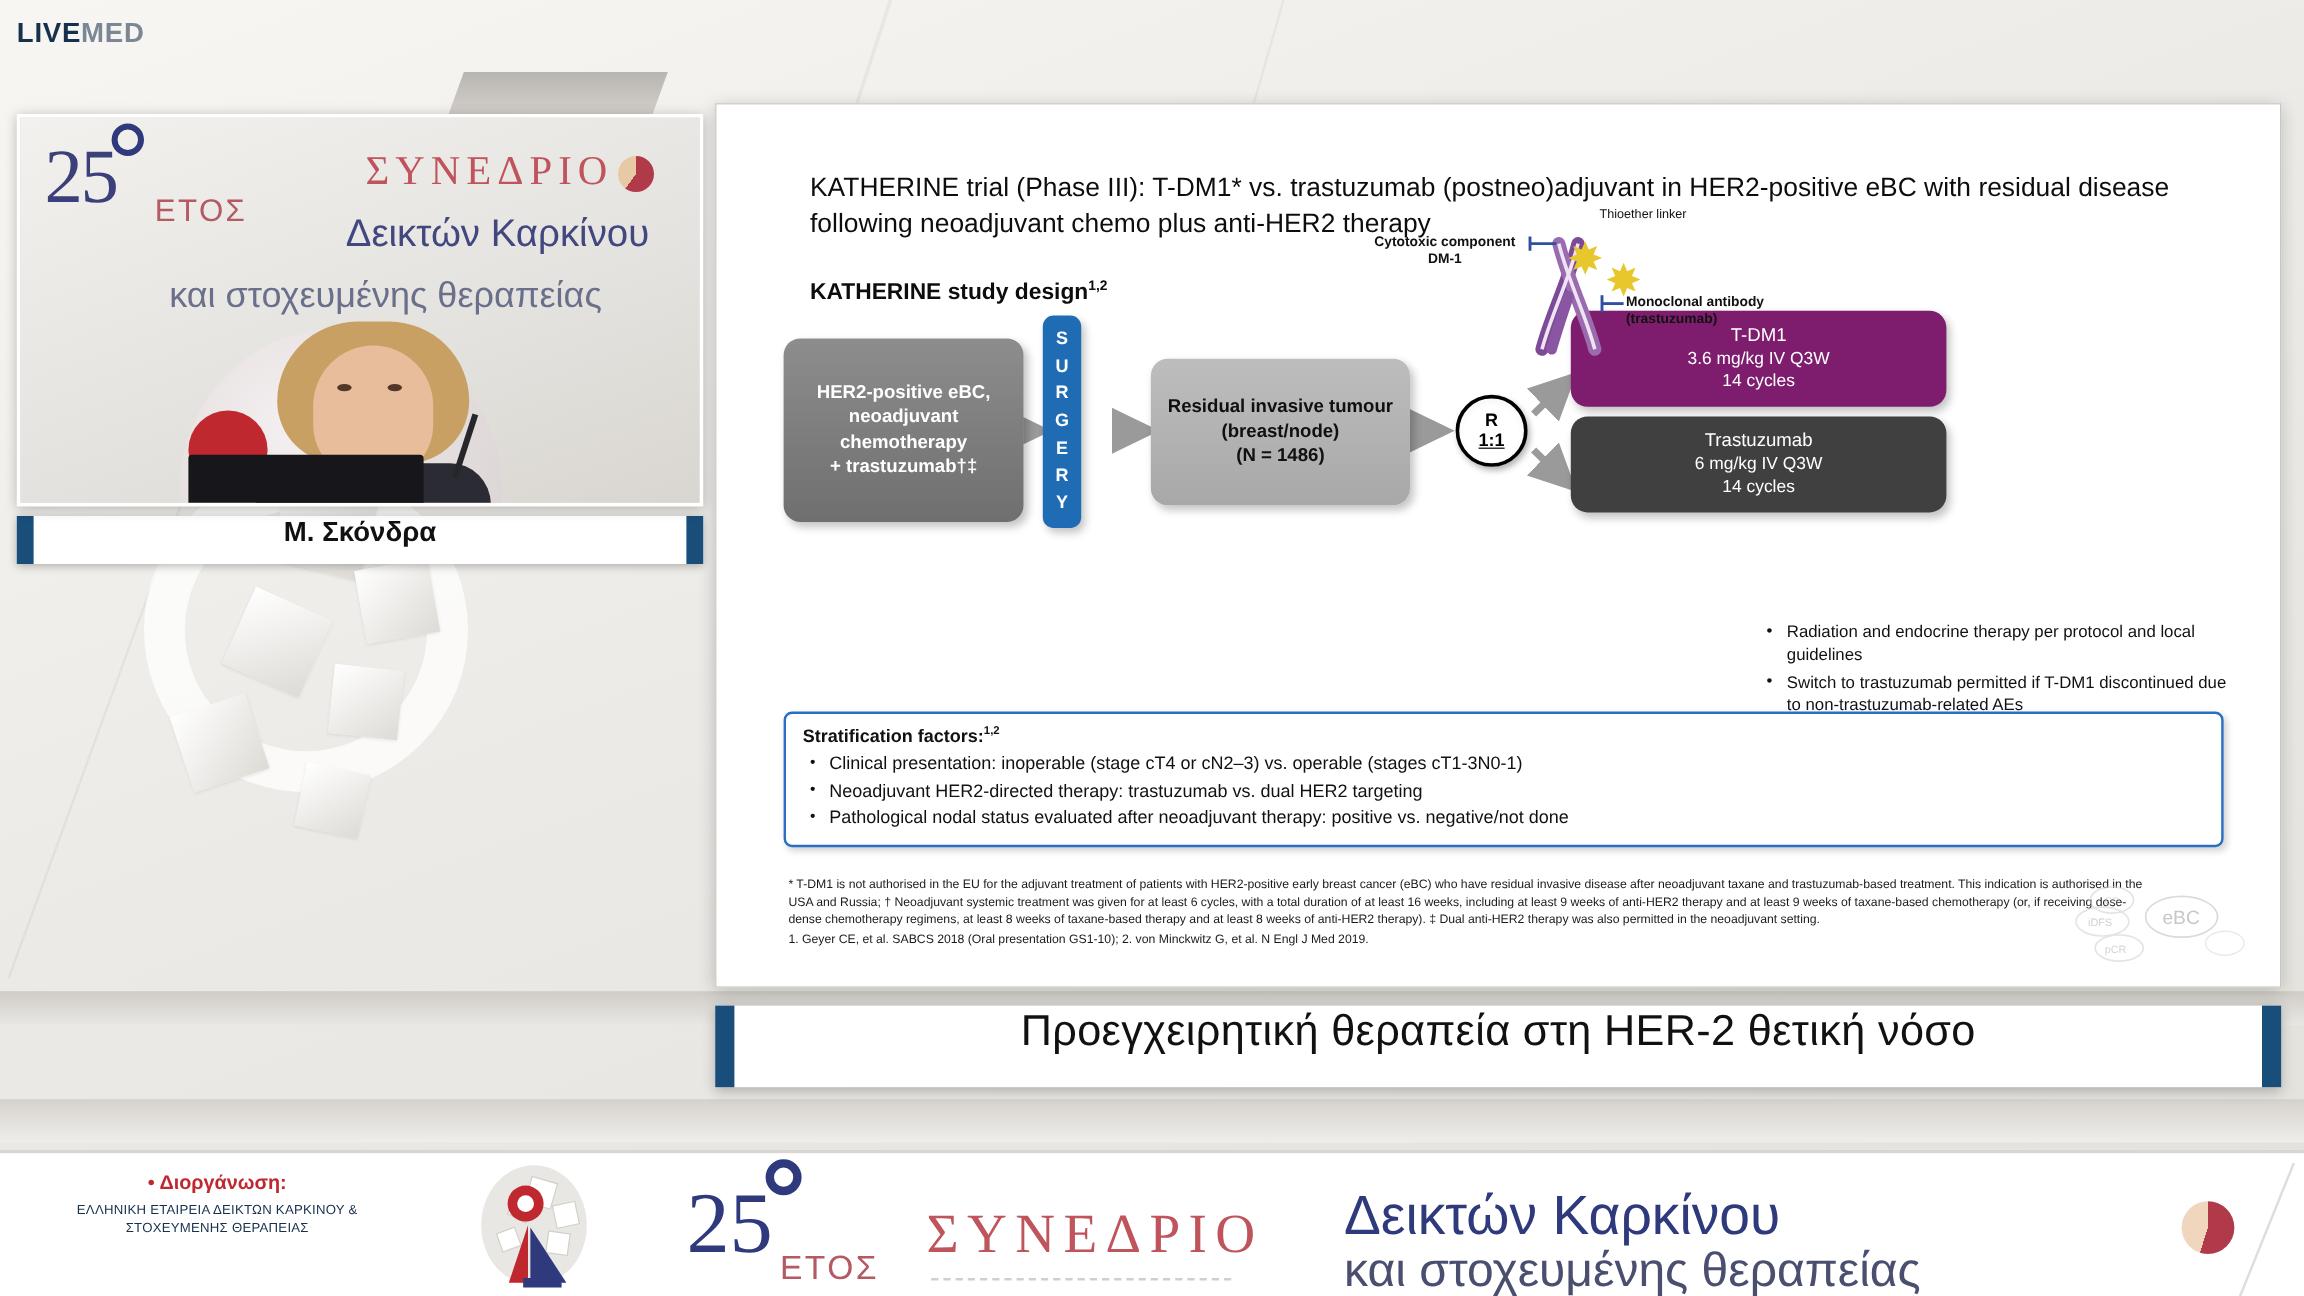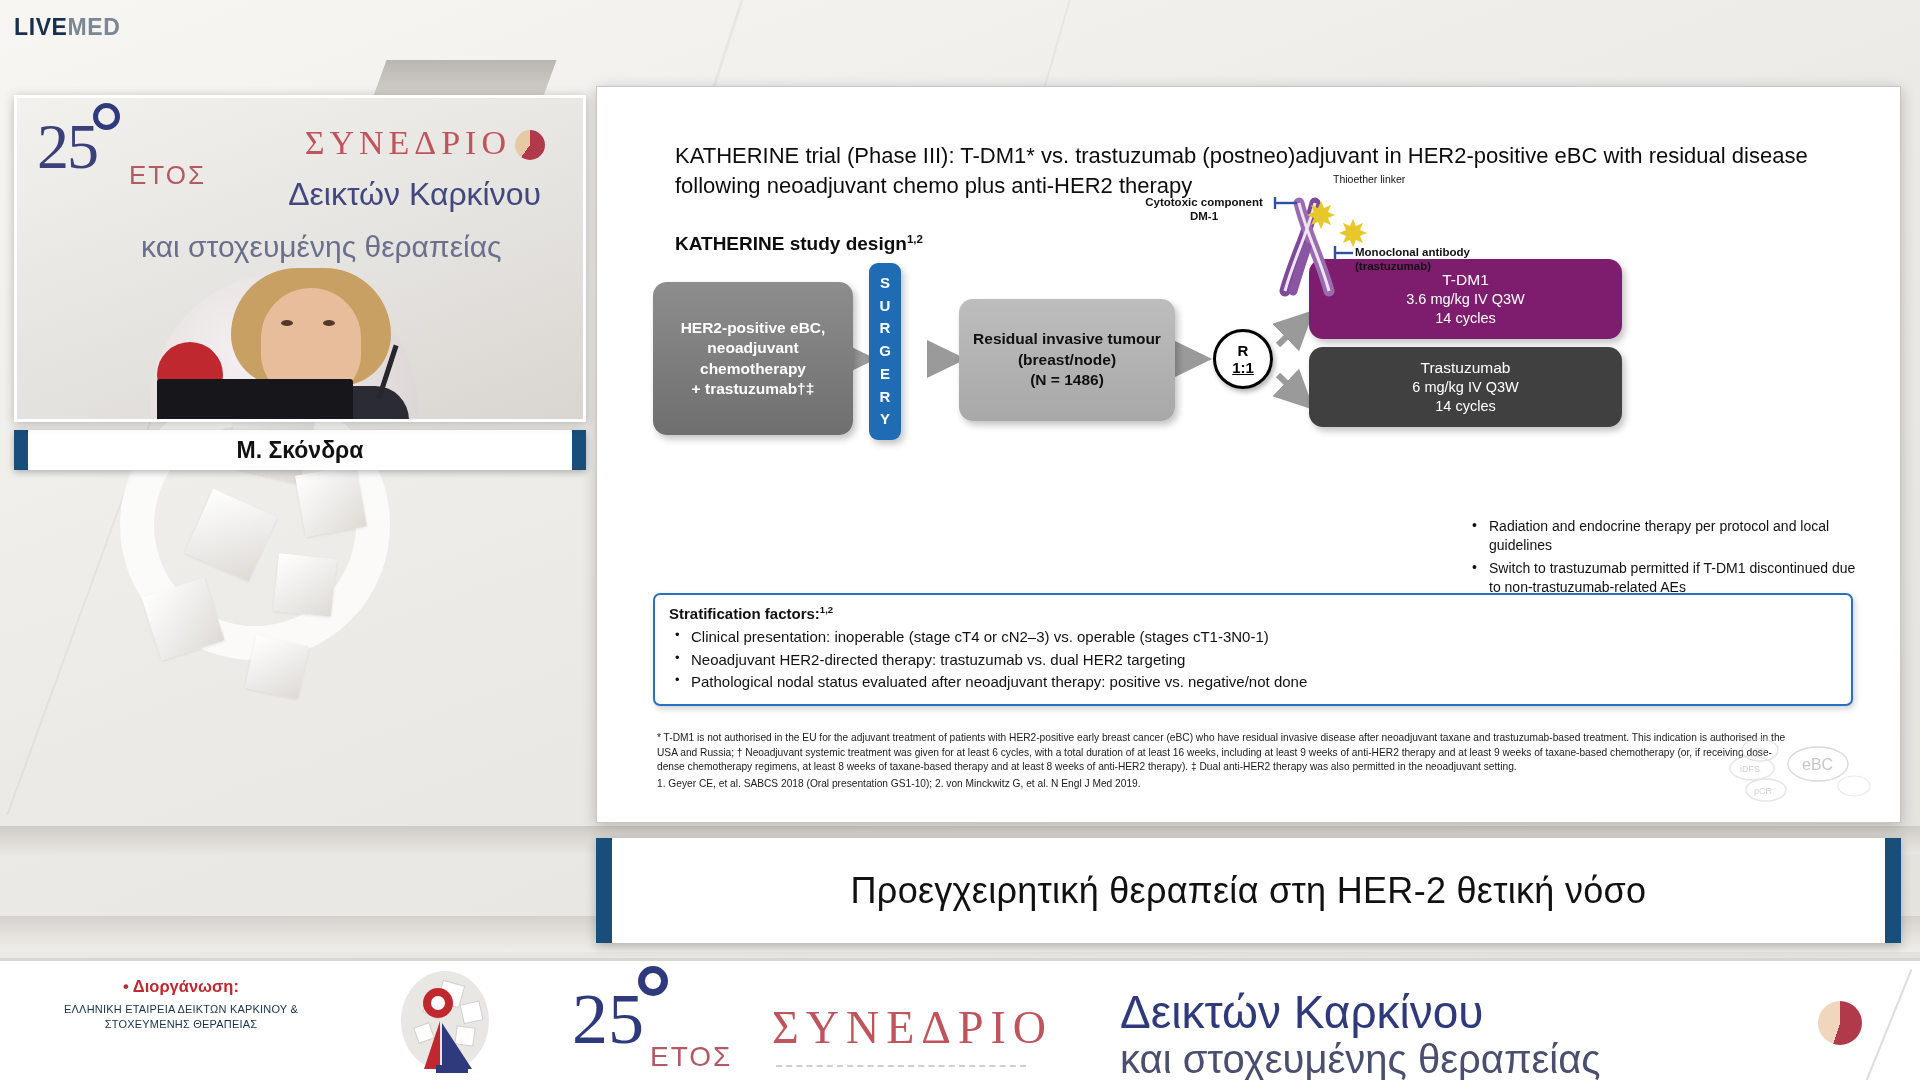--- a/index.html
+++ b/index.html
@@ -62,21 +62,21 @@
   .vf-person { position:absolute; left:214px; top:170px; width:160px; height:157px; }
   .vf-hair { position:absolute; left:0; top:0; width:160px; height:118px; border-radius:80px 80px 62px 62px; background:#c9a063; }
   .vf-face { position:absolute; left:30px; top:20px; width:100px; height:112px; border-radius:50px 50px 46px 46px; background:#e7bd9c; }
   .vf-eye { position:absolute; width:12px; height:6px; border-radius:50%; background:#53382a; top:52px; }
   .vf-body { position:absolute; left:-18px; top:118px; width:196px; height:48px; background:#2b2b33; border-radius:34px 34px 0 0; }
   .vf-laptop { position:absolute; left:140px; top:281px; width:196px; height:46px; background:#17171b; border-radius:3px; }
   .vf-mic { position:absolute; left:368px; top:246px; width:5px; height:56px; background:#26262b; transform: rotate(18deg); }
   .name-plate {
     margin-top: 8px; width: 572px; height: 40px;
     background:#ffffff; border-left: 14px solid #1a4e7a; border-right: 14px solid #1a4e7a;
-    display:flex; align-items:center; justify-content:center;
+    display:flex; align-items:flex-start; justify-content:center;
     box-shadow: 0 2px 7px rgba(0,0,0,.28);
   }
   .name-plate span { font-size: 23px; font-weight: 700; color:#111; }
 
   
   .slide-wrap {
     position:absolute; left: 596px; top: 86px; width: 1305px; height: 737px;
     background:#ffffff; border:1px solid #c9c6c1;
     box-shadow: 0 3px 14px rgba(0,0,0,.22); z-index: 25;
   }
@@ -143,23 +143,23 @@
   .foot {
     position:absolute; left: 656px; top: 730px; width: 1135px;
     font-size: 10.2px; color:#1a1a1a; line-height: 1.44;
   }
 
   
   .wmark { position:absolute; right: 28px; bottom: 18px; width: 150px; height: 72px; opacity:.55; }
 
   
   .caption-bar {
-    position:absolute; left: 596px; top: 838px; width: 1305px; height: 105px;
+    position:absolute; left: 596px; top: 838px; width: 1305px; height: 68px;
     background:#ffffff; border-left: 16px solid #1a4e7a; border-right: 16px solid #1a4e7a;
-    display:flex; align-items:center; justify-content:center;
+    display:flex; justify-content:center;
     box-shadow: 0 3px 10px rgba(0,0,0,.25); z-index: 26;
   }
   .caption-bar span { font-size: 36px; color:#111; letter-spacing:.3px; }
 
   
   .footer {
     position:absolute; left:0; bottom:0; width:1920px; height: 122px;
     background:#ffffff; border-top: 3px solid #d9d6d1; z-index: 35;
     display:flex; align-items:center;
   }

